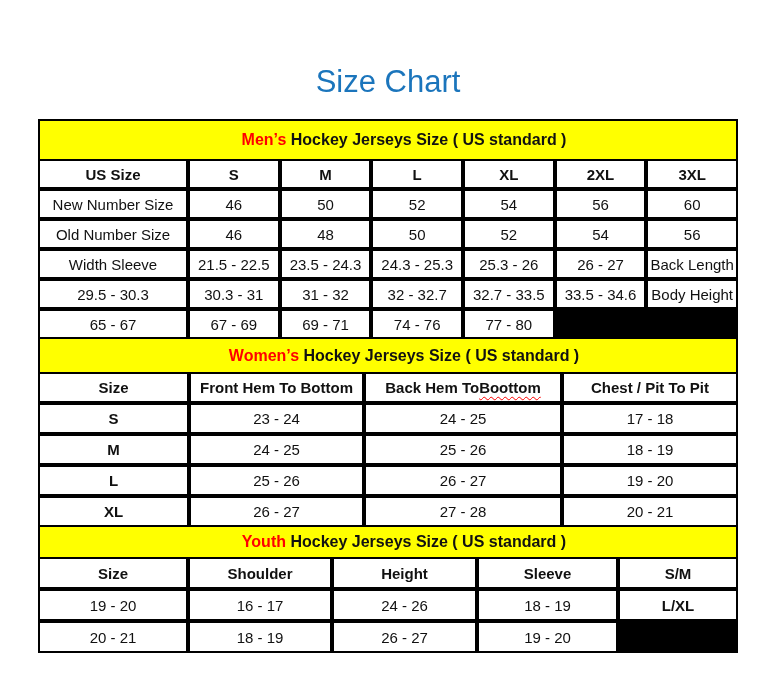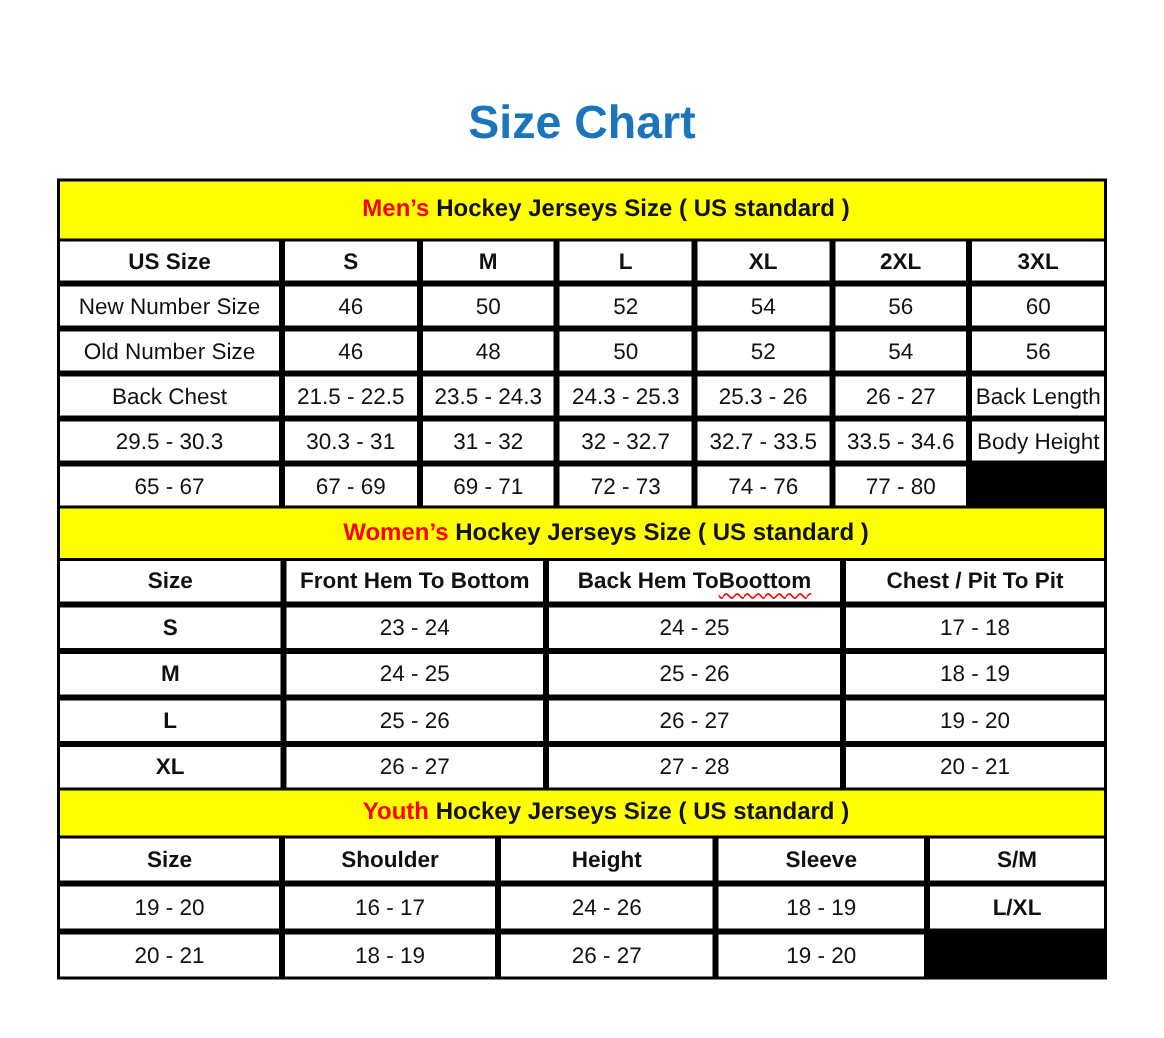--- a/index.html
+++ b/index.html
@@ -11,21 +11,21 @@
     color: #111111;
     overflow: hidden;
   }
   .page { width: 776px; height: 692px; }
   .page-title {
     margin: 60px 0 0 0;
     text-align: center;
     color: #1b75bc;
     font-size: 31px;
     line-height: 44px;
-    font-weight: bold;
+    font-weight: normal;
     letter-spacing: 0px;
   }
   .chart-wrap {
     width: 700px;
     margin: 15px auto 0 auto;
     background: #000000;
     padding: 2px;
     display: flex;
     flex-direction: column;
     gap: 2px;
@@ -94,38 +94,37 @@
         <div class="cell">54</div>
         <div class="cell">56</div>
         <div class="cell">60</div>
         <div class="cell rowlabel">Old Number Size</div>
         <div class="cell">46</div>
         <div class="cell">48</div>
         <div class="cell">50</div>
         <div class="cell">52</div>
         <div class="cell">54</div>
         <div class="cell">56</div>
-        <div class="cell rowlabel">Back Chest</div>
+        <div class="cell rowlabel">Width Sleeve</div>
         <div class="cell">21.5 - 22.5</div>
         <div class="cell">23.5 - 24.3</div>
         <div class="cell">24.3 - 25.3</div>
         <div class="cell">25.3 - 26</div>
         <div class="cell">26 - 27</div>
         <div class="cell rowlabel">Back Length</div>
         <div class="cell">29.5 - 30.3</div>
         <div class="cell">30.3 - 31</div>
         <div class="cell">31 - 32</div>
         <div class="cell">32 - 32.7</div>
         <div class="cell">32.7 - 33.5</div>
         <div class="cell">33.5 - 34.6</div>
         <div class="cell rowlabel">Body Height</div>
         <div class="cell">65 - 67</div>
         <div class="cell">67 - 69</div>
         <div class="cell">69 - 71</div>
-        <div class="cell">72 - 73</div>
         <div class="cell">74 - 76</div>
         <div class="cell">77 - 80</div>
       </div>
 
     <div class="band band-womens"><span class="hl">Women’s</span><span> Hockey Jerseys Size ( US standard )</span></div>
     <div class="grid grid-womens">
         <div class="cell header">Size</div>
         <div class="cell header">Front Hem To Bottom</div>
         <div class="cell header">Back Hem To <span class="squiggle">Boottom</span></div>
         <div class="cell header">Chest / Pit To Pit</div>

